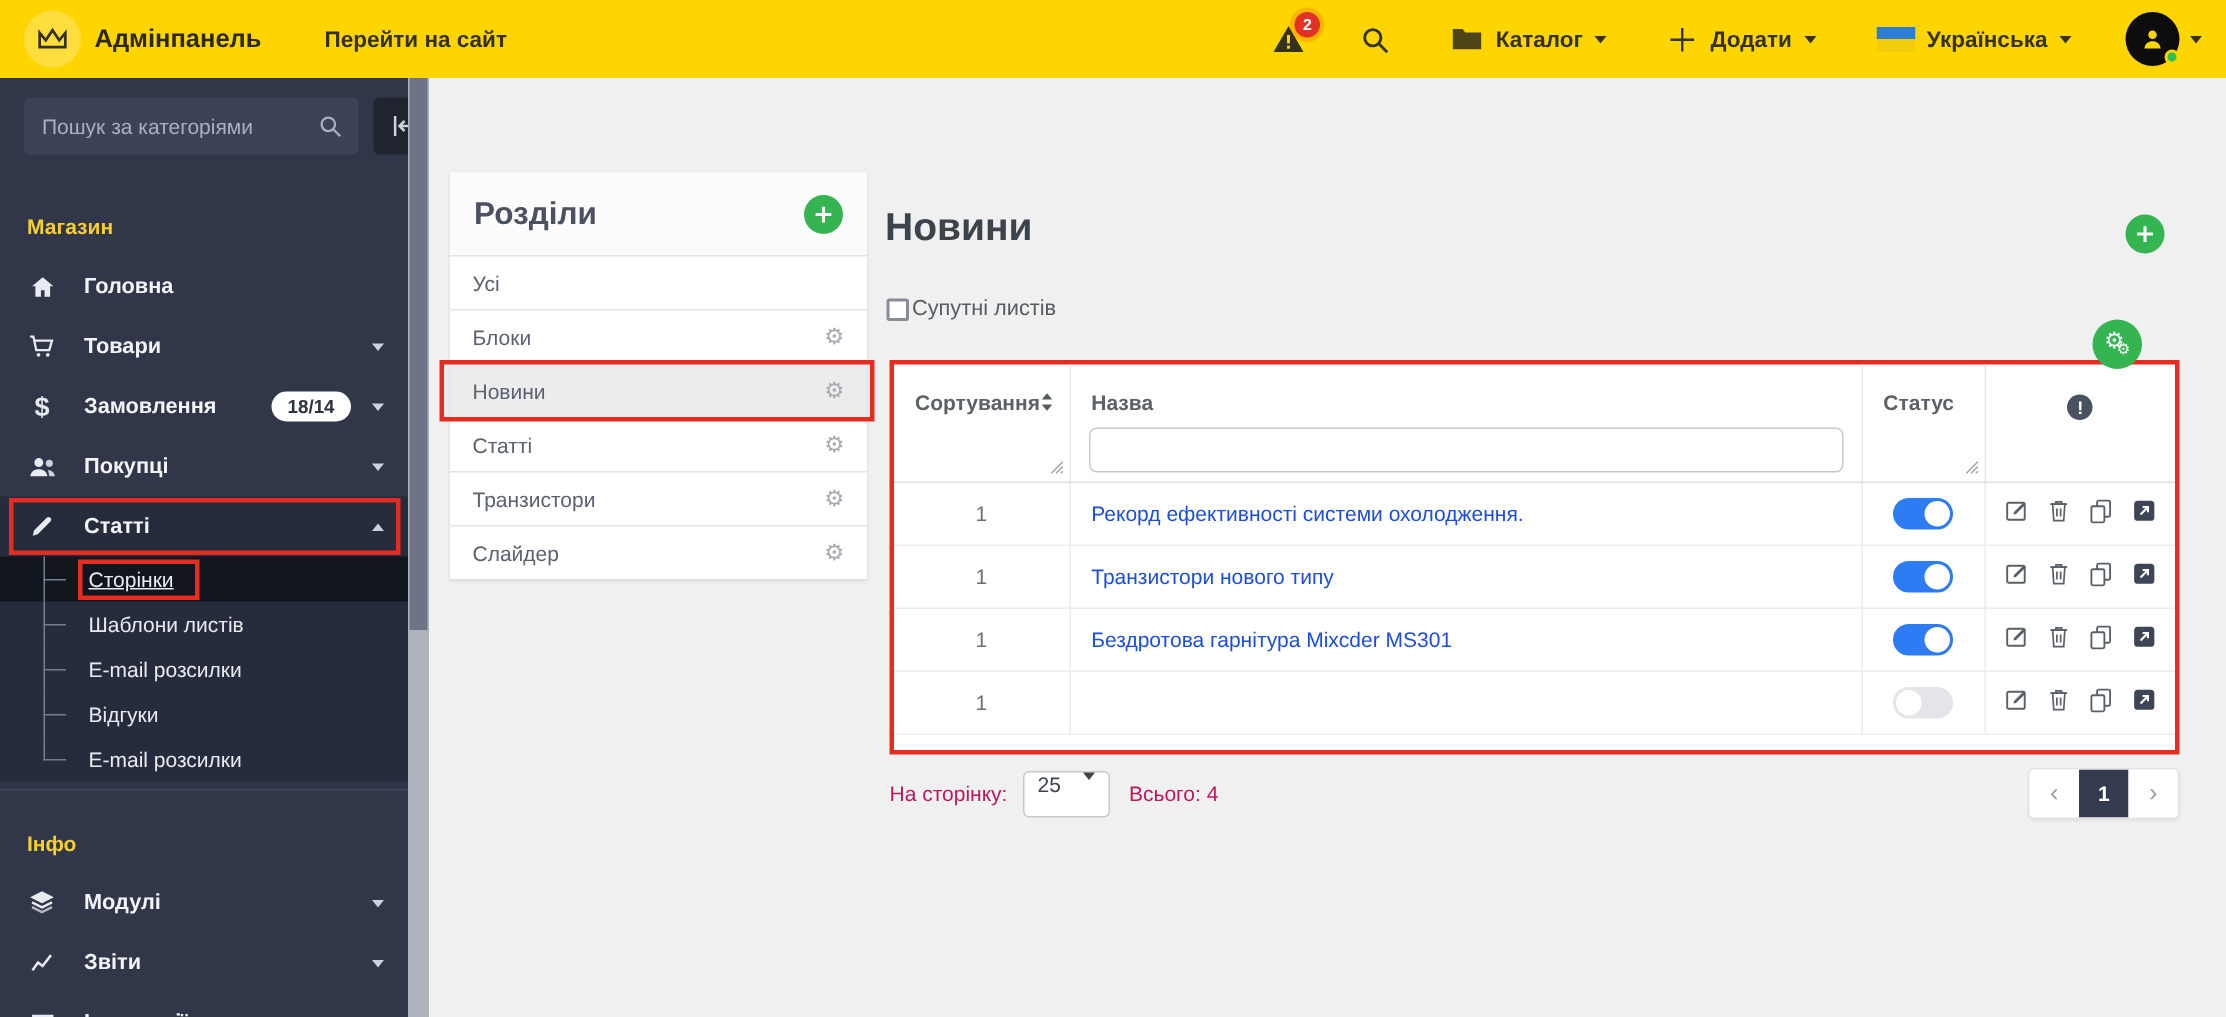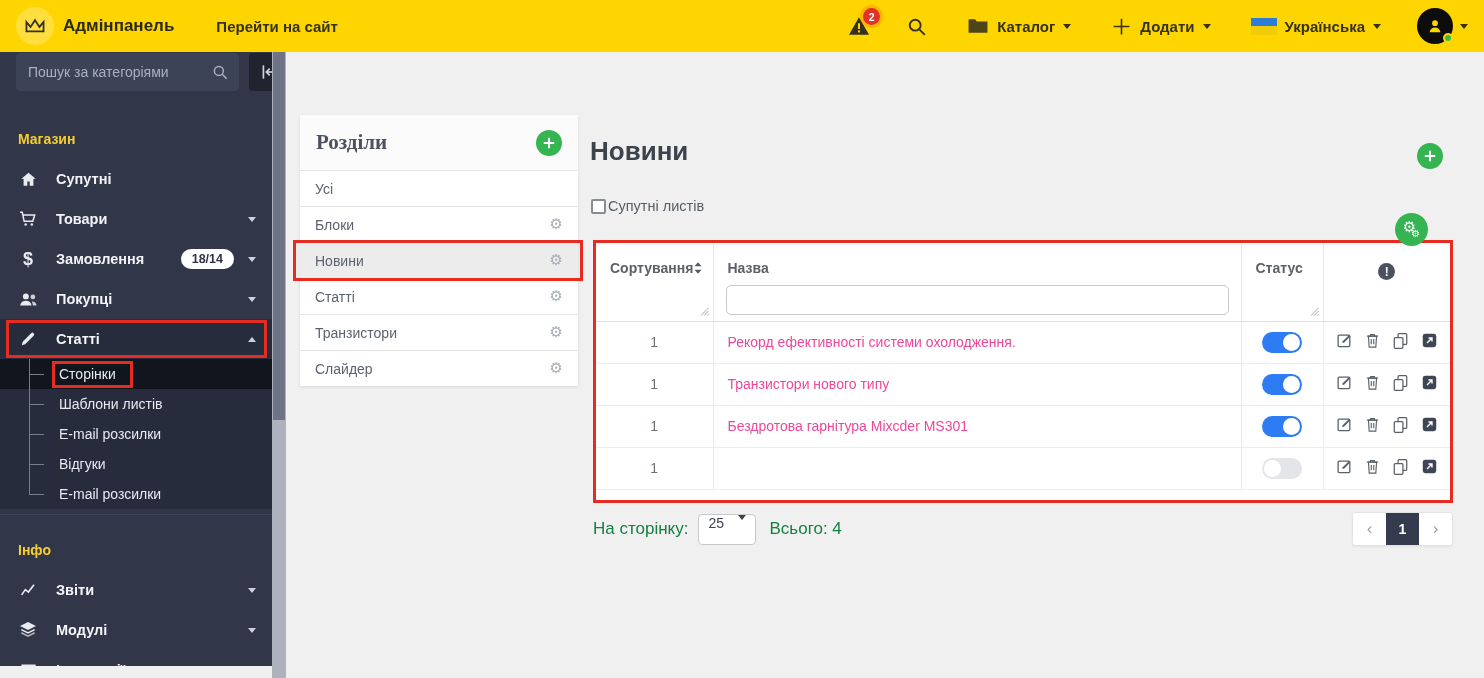--- a/index.html
+++ b/index.html
@@ -27,21 +27,21 @@
     border-top:5px solid #35321c; }
   .flag { width:26px; height:17px; display:flex; flex-direction:column; overflow:hidden; }
   .flag .fb { flex:1; background:#2d7cd6; } .flag .fy { flex:1; background:#f0cd08; }
   .avatar-wrap { position:relative; margin-left:36px; display:flex; align-items:center; gap:7px; cursor:pointer; }
   .avatar { width:36px; height:36px; border-radius:50%; background:#0d0d0d; display:flex;
     align-items:center; justify-content:center; }
   .status-dot { position:absolute; left:26px; bottom:1px; width:10px; height:10px; border-radius:50%;
     background:#2fbf4f; border:2px solid #ffd500; }
 
   
-  .sidebar { position:absolute; left:0; top:40px; width:272px; height:626px; background:#313749; overflow:hidden; }
+  .sidebar { position:absolute; left:0; top:52px; width:272px; height:626px; background:#313749; overflow:hidden; }
   .sb-searchrow { display:flex; align-items:center; gap:10px; padding:13px 12px 13px 16px; }
   .sb-search { flex:1; height:38px; background:#3d4356; border-radius:4px; display:flex;
     align-items:center; padding:0 10px; color:#aab0bf; }
   .sb-search input { flex:1; min-width:0; background:transparent; border:none; outline:none;
     color:#dfe3ea; font-size:14px; font-family:inherit; }
   .sb-search input::placeholder { color:#aab0bf; }
   .sb-collapse { width:38px; height:38px; flex:0 0 38px; background:#20242f; border:none; border-radius:4px;
     color:#cdd2dd; display:flex; align-items:center; justify-content:center; cursor:pointer; }
   .sb-section { margin:27px 18px 12px; font-size:14px; font-weight:700; color:#f6ce2d; }
   .sb-item { height:40px; display:flex; align-items:center; padding:0 16px; color:#f2f4f8;
@@ -55,32 +55,32 @@
   .sb-caret.up { border-top:none; border-bottom:5px solid #cdd2dd; }
   .sb-group { background:#272c3c; }
   .sb-item.hl::after { content:''; position:absolute; left:6px; right:5px; top:1px; bottom:1px;
     border:3px solid #e62b21; pointer-events:none; }
   .sb-sub { height:30px; display:flex; align-items:center; padding-left:59px; color:#e8eaf0;
     font-size:14px; position:relative; cursor:pointer; }
   .sb-sub::before { content:''; position:absolute; left:29px; top:0; bottom:0; width:1px; background:#767d8e; }
   .sb-sub::after { content:''; position:absolute; left:29px; top:50%; width:15px; height:1px; background:#767d8e; }
   .sb-sub.last::before { bottom:auto; height:16px; }
   .sb-sub.active { background:#11151e; }
-  .sb-sub.active .lab { border:3px solid #e62b21; padding:2px 14px 3px 4px; margin-left:-7px; }
+  .sb-sub.active .lab { border:3px solid #e62b21; padding:2px 14px 3px 4px; margin-left:-7px;text-decoration:underline; }
   .sb-divider { height:1px; background:#40465a; margin-top:5px; }
   .sb-scroll { position:absolute; left:272px; top:52px; width:14px; height:626px; background:#aeb2bd; z-index:9; }
   .sb-thumb { position:absolute; left:1px; right:1px; top:0; height:368px; background:#6e7486; cursor:pointer; }
 
   
   .main { position:absolute; left:286px; top:52px; width:1198px; height:626px; background:#f0f0f1; }
 
   .sections-card { position:absolute; left:14px; top:63px; width:278px; background:#fff;
     box-shadow:0 1px 3px rgba(0,0,0,.1); }
   .sc-head { height:55px; display:flex; align-items:center; justify-content:space-between;
-    padding:0 16px; background:#fbfbfb;font-family:Liberation Serif, serif; }
+    padding:0 16px; background:#fbfbfb; }
   .sc-title { font-size:21px; font-weight:600; color:#4a5160; }
   .add-btn { width:26px; height:26px; border-radius:50%; background:#35b551; color:#fff; border:none;
     display:flex; align-items:center; justify-content:center; cursor:pointer; padding:0; }
   .add-btn svg { width:14px; height:14px; }
   .sec-item { height:36px; display:flex; align-items:center; justify-content:space-between;
     padding:0 15px; border-top:1px solid #e4e4e4; font-size:14px; color:#5a6270; position:relative; cursor:pointer; }
   .sec-item.selected { background:#ececec; }
   .gear { color:#a6abb3; font-size:15px; font-family:"DejaVu Sans", sans-serif; line-height:1; }
   .sel-frame { position:absolute; left:-7px; right:-5px; top:-3px; bottom:-3px; border:3px solid #e62b21;
     pointer-events:none; z-index:2; }
@@ -102,37 +102,37 @@
   .grid th { position:relative; height:78px; vertical-align:top; text-align:left; padding:0;
     border-right:1px solid #e8e8e8; border-bottom:1px solid #e0e0e0; font-size:14px; font-weight:700; color:#5c6167; }
   .grid th:last-child { border-right:none; }
   .th-row { display:flex; align-items:center; padding:17px 14px 0; }
   .sort-ctl { cursor:pointer; display:flex; }
   .filter-input { display:block; margin:9px 12px 0; width:calc(100% - 24px); height:30px;
     border:1px solid #c9c9c9; border-radius:5px; padding:0 8px; font:inherit; font-size:14px; color:#444; }
   .resize { position:absolute; right:4px; bottom:5px; cursor:nwse-resize; display:flex; }
   .info-badge { width:17px; height:17px; border-radius:50%; background:#4a5260; color:#fff; font-size:12px;
     font-weight:700; display:flex; align-items:center; justify-content:center; margin:20px auto 0; }
-  .grid td { height:42px; border:1px solid #ececec; border-left:none; font-size:14px; color:#ec4899; }
+  .grid td { height:42px; border:1px solid #ececec; border-left:none; font-size:14px; color:#1d4ed8; }
   .grid td:last-child, .grid th:last-child { border-right:none; }
   td.c-sort { text-align:center; color:#6a7077; }
   td.c-name { padding-left:14px; }
   td.c-status, td.c-actions { text-align:center; }
   .toggle { width:40px; height:21px; border-radius:11px; background:#2e7cf4; position:relative;
     display:inline-block; vertical-align:middle; cursor:pointer; }
   .toggle::after { content:''; position:absolute; width:17px; height:17px; border-radius:50%;
     background:#fff; top:2px; right:2px; }
   .toggle.off { background:#e3e5e9; }
   .toggle.off::after { right:auto; left:2px; }
   .act { background:none; border:none; padding:0; margin:0 6px; color:#596068; cursor:pointer;
     display:inline-flex; vertical-align:middle; }
 
   .table-footer { position:absolute; left:307px; top:460px; width:860px; height:34px;
     display:flex; align-items:center; }
-  .pp-label, .total { font-size:17px; color:#15803d; }
+  .pp-label, .total { font-size:14px; color:#be185d; }
   .pp-select { margin-left:10px; width:58px; height:31px; border:1px solid #c9c9c9; border-radius:4px;
     background:#fff; display:flex; align-items:flex-start; justify-content:space-between; padding:0 9px;
     font-size:14px; color:#3d434b; cursor:pointer; }
   .pp-caret { width:0; height:0; border-left:4px solid transparent; border-right:4px solid transparent;
     border-top:5px solid #3d434b; }
   .total { margin-left:13px; }
   .pagination { margin-left:auto; display:flex; background:#fff; border:1px solid #e2e2e2;
     border-radius:4px; overflow:hidden; box-shadow:0 1px 2px rgba(0,0,0,.06); }
   .pg-btn { width:33px; height:32px; display:flex; align-items:center; justify-content:center;
     color:#9aa0a8; font-size:17px; cursor:pointer; background:#fff; border:none; }
@@ -234,21 +234,21 @@
       </button>
   </div>
   <div class="sb-section">Магазин</div>
   <div id="shop-menu">
       <div class="sb-item">
         <span class="sb-ic">
           <svg width="19" height="19" viewBox="0 0 24 24">
             <path d="M12 3.5l9 7.6h-2.8V20h-4.7v-5.5h-3V20H5.8v-8.9H3z" fill="currentColor"></path>
           </svg>
         </span>
-        <span class="sb-label">Супутні</span>
+        <span class="sb-label">Головна</span>
       </div>
       <div class="sb-item">
         <span class="sb-ic">
           <svg width="20" height="20" viewBox="0 0 24 24" fill="none" stroke="currentColor" stroke-width="1.8">
             <path d="M2.5 4h2.6l2.3 10.8h10.4l2.2-7.6H6.3"></path>
             <circle cx="9.2" cy="18.6" r="1.5" fill="currentColor" stroke="none"></circle>
             <circle cx="16.6" cy="18.6" r="1.5" fill="currentColor" stroke="none"></circle>
           </svg>
         </span>
         <span class="sb-label">Товари</span>
@@ -299,36 +299,36 @@
         <div class="sb-sub last">
           <span class="lab">E-mail розсилки</span>
         </div>
       </div>
     </div>
   <div class="sb-divider"></div>
   <div class="sb-section">Інфо</div>
   <div id="info-menu">
       <div class="sb-item">
         <span class="sb-ic">
-          <svg width="20" height="18" viewBox="0 0 24 24" fill="none" stroke="currentColor" stroke-width="2.2">
-            <path d="M3.5 18.5l5-7 4 3.2 7.5-9.7"></path>
-          </svg>
-        </span>
-        <span class="sb-label">Звіти</span>
-        <span class="sb-caret "></span>
-      </div>
-      <div class="sb-item">
-        <span class="sb-ic">
           <svg width="20" height="20" viewBox="0 0 24 24">
             <path d="M12 2.5l9.5 4.8L12 12.1 2.5 7.3z" fill="currentColor"></path>
             <path d="M4 11.5l8 4 8-4" fill="none" stroke="currentColor" stroke-width="1.8"></path>
             <path d="M4 15.3l8 4 8-4" fill="none" stroke="currentColor" stroke-width="1.8" opacity=".7"></path>
           </svg>
         </span>
         <span class="sb-label">Модулі</span>
+        <span class="sb-caret "></span>
+      </div>
+      <div class="sb-item">
+        <span class="sb-ic">
+          <svg width="20" height="18" viewBox="0 0 24 24" fill="none" stroke="currentColor" stroke-width="2.2">
+            <path d="M3.5 18.5l5-7 4 3.2 7.5-9.7"></path>
+          </svg>
+        </span>
+        <span class="sb-label">Звіти</span>
         <span class="sb-caret "></span>
       </div>
       <div class="sb-item">
         <span class="sb-ic">
           <svg width="19" height="16" viewBox="0 0 24 20" stroke="currentColor" stroke-width="2" fill="none">
             <path d="M3 4h18M3 10h18M3 16h12"></path>
           </svg>
         </span>
         <span class="sb-label">Інструкції</span>
       </div>

